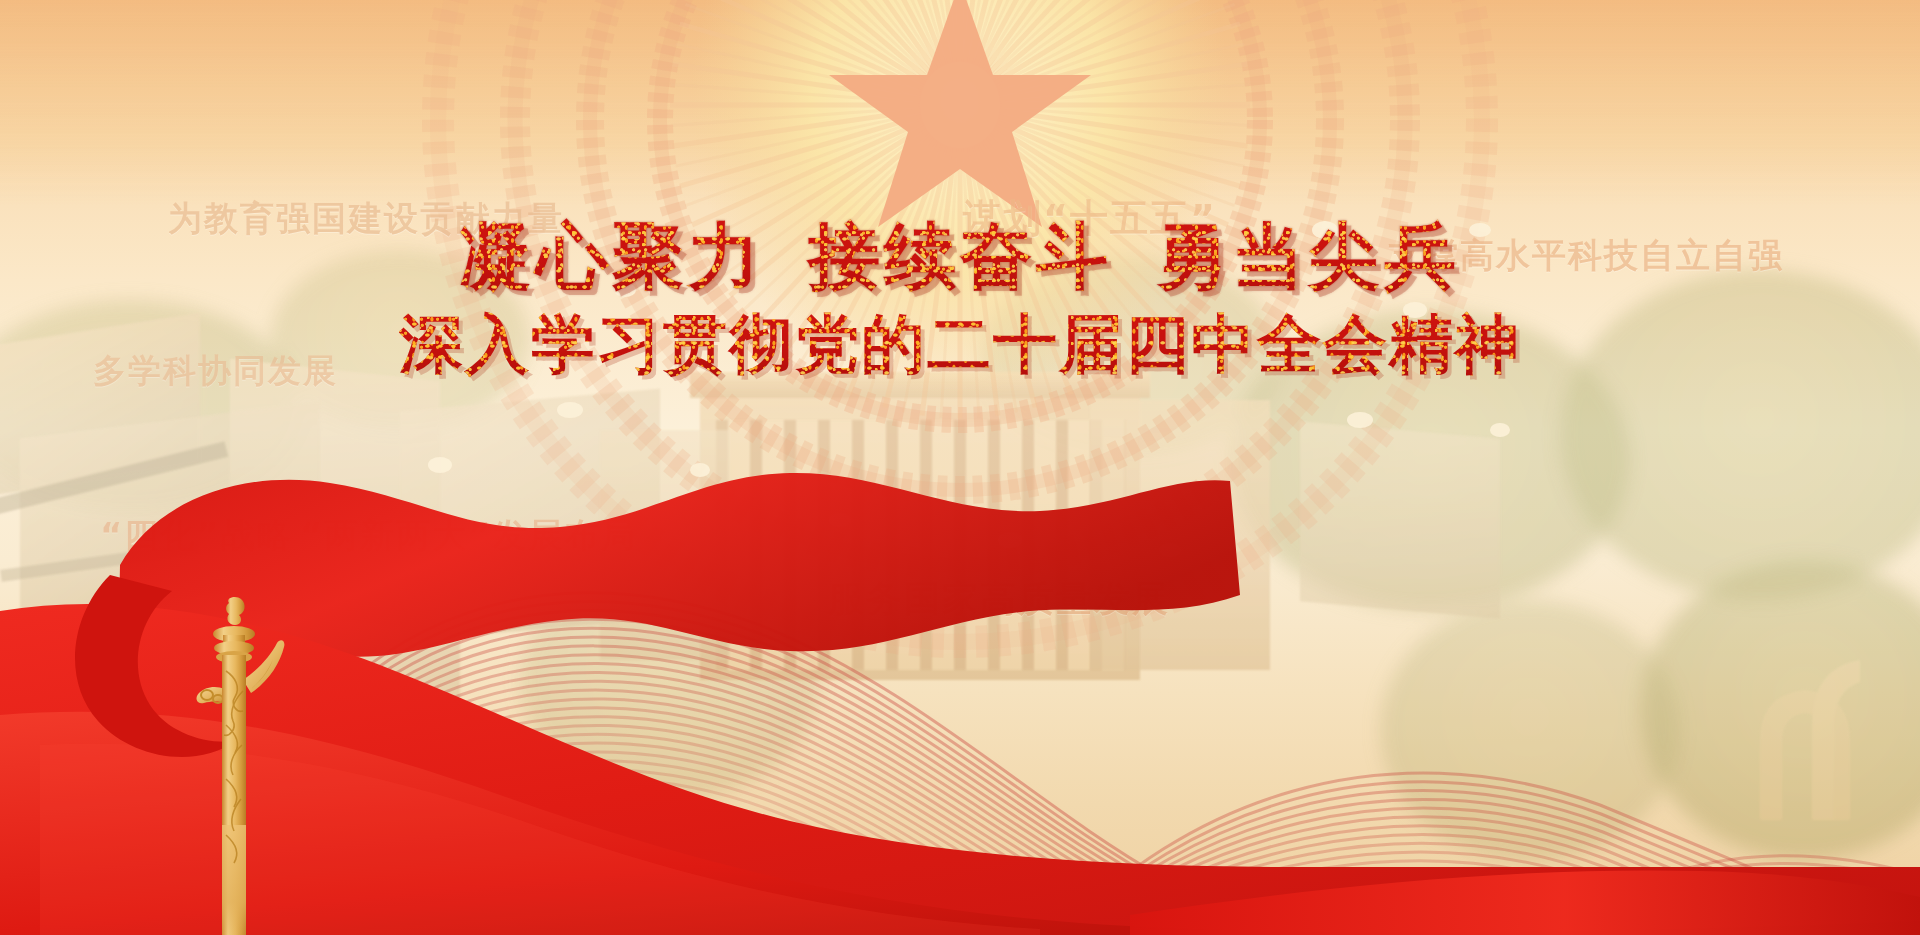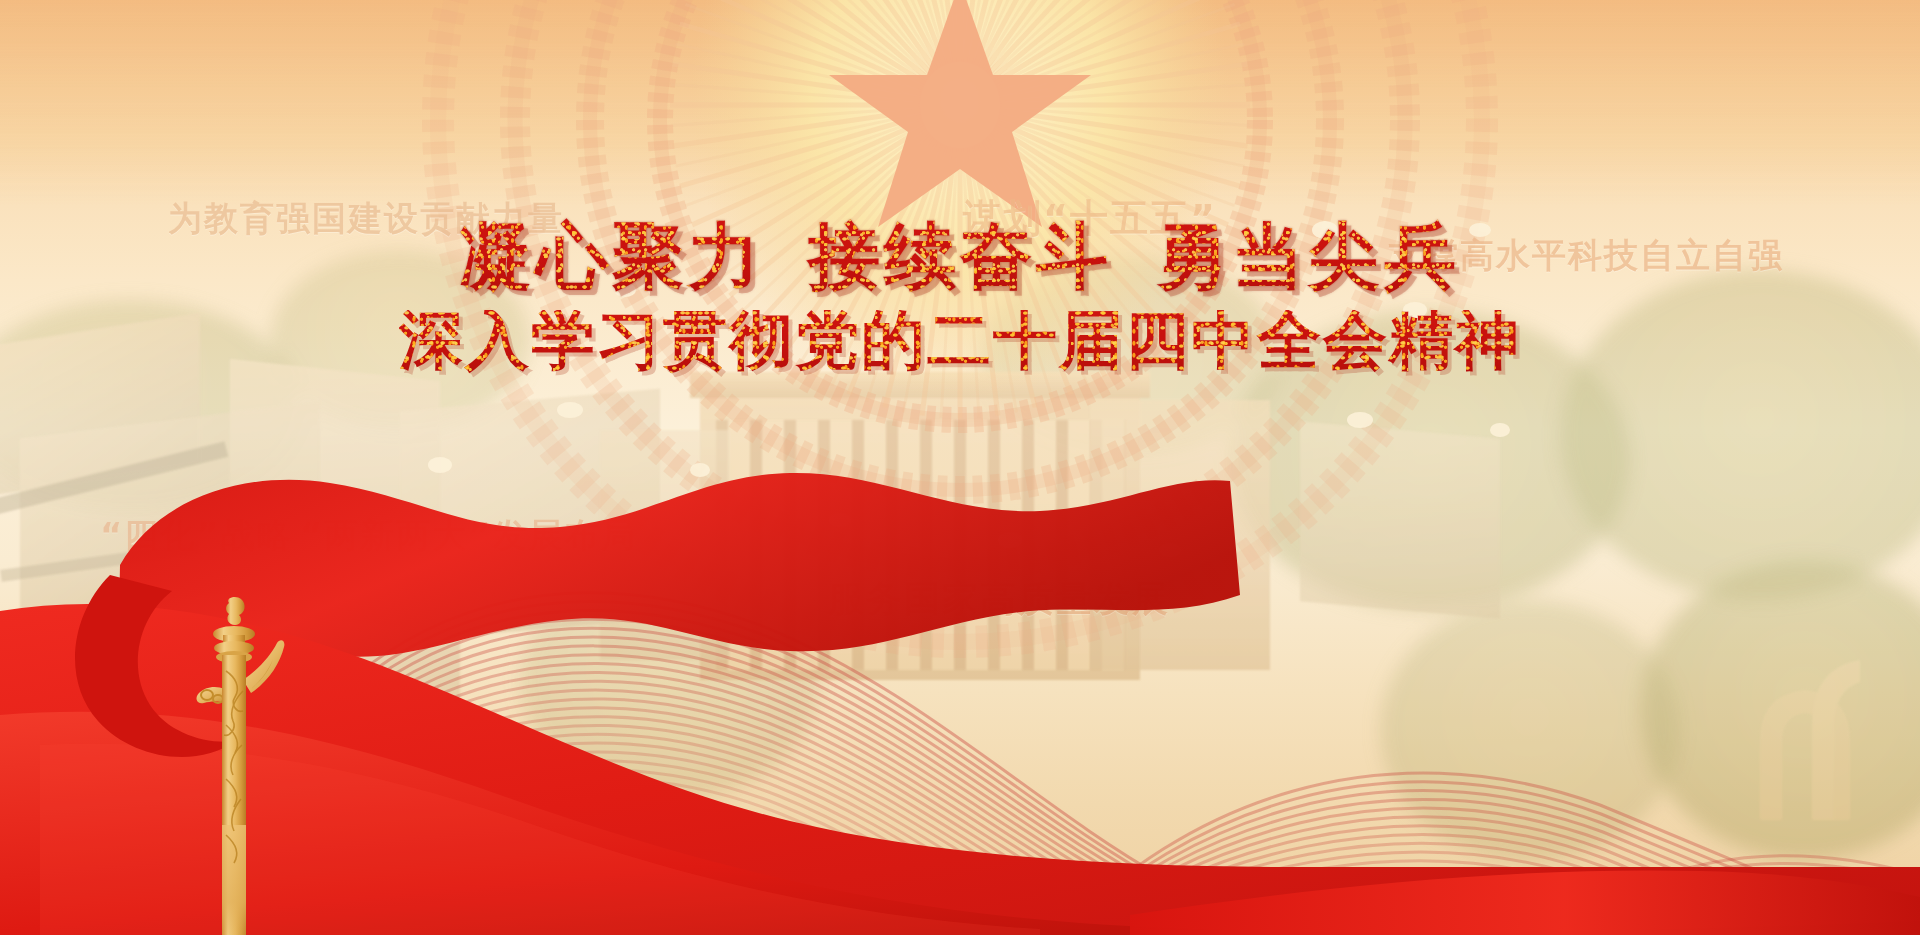--- a/index.html
+++ b/index.html
@@ -78,21 +78,21 @@
     -webkit-text-fill-color:transparent;
     filter:drop-shadow(5px 5px 0 rgba(176,63,40,.30)) drop-shadow(0 0 1px rgba(150,20,10,.5));
   }
   .title-sub{
     display:inline-block;
     margin-top:6px;
     font-size:64px;
     font-weight:bold;
     letter-spacing:2px;
     line-height:1.1;
-    font-family:Liberation Mono, monospace;
+    font-family:Liberation Serif, serif;
     background-image:
       radial-gradient(ellipse 3px 2px at 18% 28%, rgba(255,201,54,.95) 0 60%, rgba(255,201,54,0) 100%),
       radial-gradient(ellipse 2px 2px at 41% 66%, rgba(255,182,36,.9) 0 60%, rgba(255,182,36,0) 100%),
       radial-gradient(ellipse 3px 2px at 64% 19%, rgba(255,214,80,.9) 0 60%, rgba(255,214,80,0) 100%),
       radial-gradient(ellipse 2px 3px at 83% 77%, rgba(255,172,26,.9) 0 60%, rgba(255,172,26,0) 100%),
       radial-gradient(ellipse 2px 2px at 8% 58%, rgba(255,208,66,.9) 0 60%, rgba(255,208,66,0) 100%),
       radial-gradient(ellipse 2px 2px at 55% 90%, rgba(255,193,46,.85) 0 60%, rgba(255,193,46,0) 100%),
       linear-gradient(180deg,#cf1410 0%, #c5110d 55%, #b20e0b 100%);
     background-size:13px 11px,16px 14px,12px 15px,18px 12px,14px 13px,15px 17px,100% 100%;
     -webkit-background-clip:text;background-clip:text;
@@ -287,20 +287,21 @@
       <ellipse cx="1130" cy="900" rx="10" ry="7"></ellipse>
       <ellipse cx="640" cy="1010" rx="12" ry="8"></ellipse>
       <ellipse cx="470" cy="990" rx="11" ry="7"></ellipse>
       <ellipse cx="800" cy="1020" rx="11" ry="7"></ellipse>
     </g>
   </svg>
 
   <div class="slogan s1">为教育强国建设贡献力量</div>
   <div class="slogan s2">谋划“十五五”</div>
   <div class="slogan s3">支撑高水平科技自立自强</div>
+  <div class="slogan s4">多学科协同发展</div>
   <div class="slogan s5">“四化”战略</div>
   <div class="slogan s6">“两新两大”发展布局</div>
   <div class="slogan s8">服务国家高质量发展</div>
 
   <div class="title-wrap">
     <div class="title-main"><span>凝心聚力</span><span class="t-gap"></span><span>接续奋斗</span><span class="t-gap"></span><span>勇当尖兵</span></div>
     <div style="height:8px;"></div>
     <div class="title-sub">深入学习贯彻党的二十届四中全会精神</div>
   </div>
 

